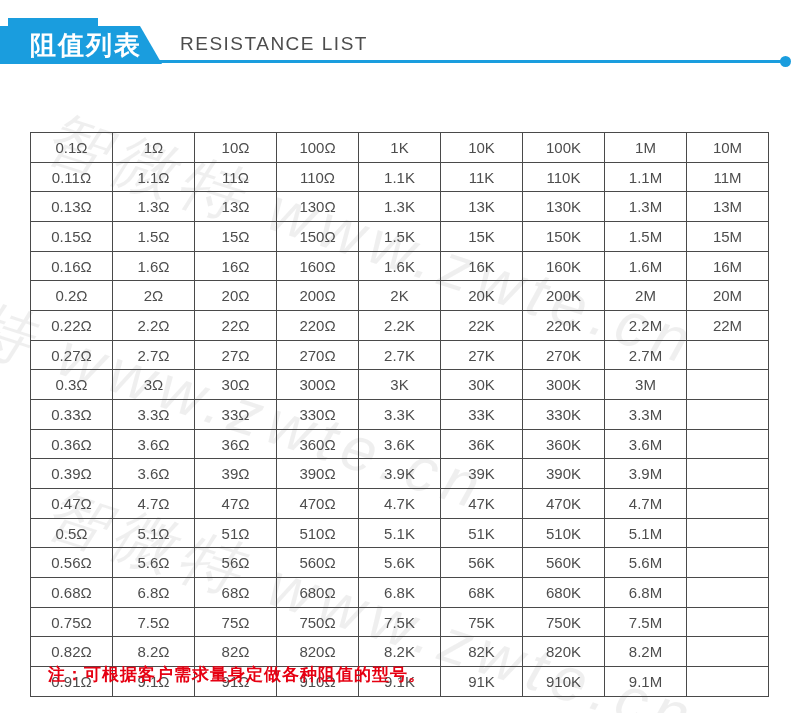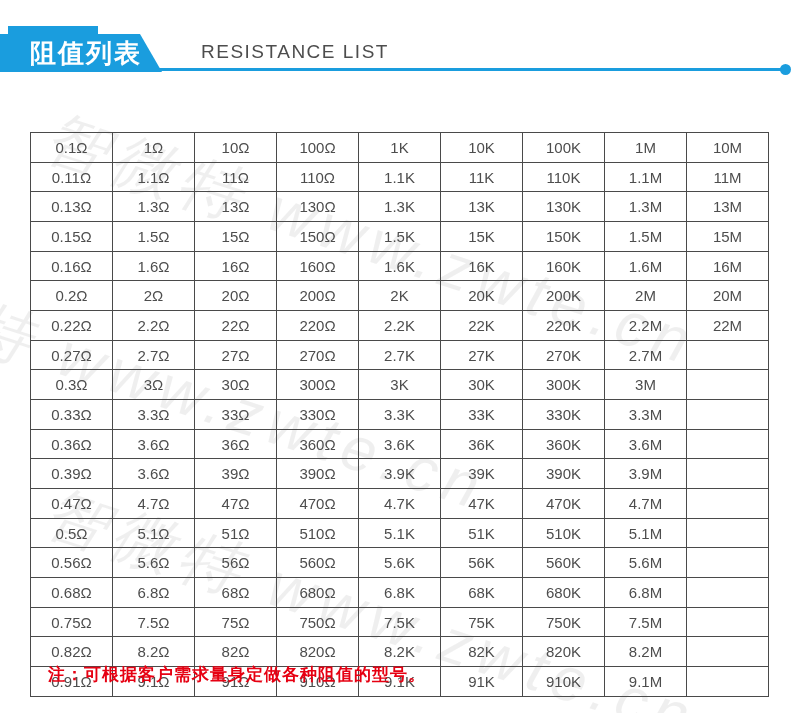--- a/index.html
+++ b/index.html
@@ -28,42 +28,41 @@
     white-space:nowrap;
     transform-origin:0 0;
     transform:rotate(18deg);
     font-style:italic;
     pointer-events:none;
   }
   .wm1{left:60px;top:95px;}
   .wm2{left:-150px;top:240px;}
   .wm3{left:60px;top:470px;}
   
-  .hdr{position:absolute;left:0;top:16px;width:680px;height:70px;z-index:2;}
+  .hdr{position:absolute;left:0;top:8px;width:680px;height:70px;z-index:2;}
   .ribbon-top{
     position:absolute;left:8px;top:10px;width:90px;height:8px;
     background:var(--accent);
   }
   .banner{
     position:absolute;left:0;top:18px;width:162px;height:38px;
     background:var(--accent);
     clip-path:polygon(0 0, calc(100% - 22px) 0, 100% 100%, 0 100%);
     color:#ffffff;
     font-size:26px;
     font-weight:bold;
     letter-spacing:2px;
     line-height:38px;
     padding-left:30px;
   }
   .hdr-en{
     position:absolute;left:180px;top:25px;
     font-size:19px;
     color:#4d4d4d;
     letter-spacing:1.5px;
-    margin-left:21px;
   }
   .hdr-line{
     position:absolute;left:152px;top:52px;width:634px;height:3px;
     background:var(--accent);
   }
   .hdr-dot{
     position:absolute;left:780px;top:48px;width:11px;height:11px;
     border-radius:50%;
     background:var(--accent);
   }

